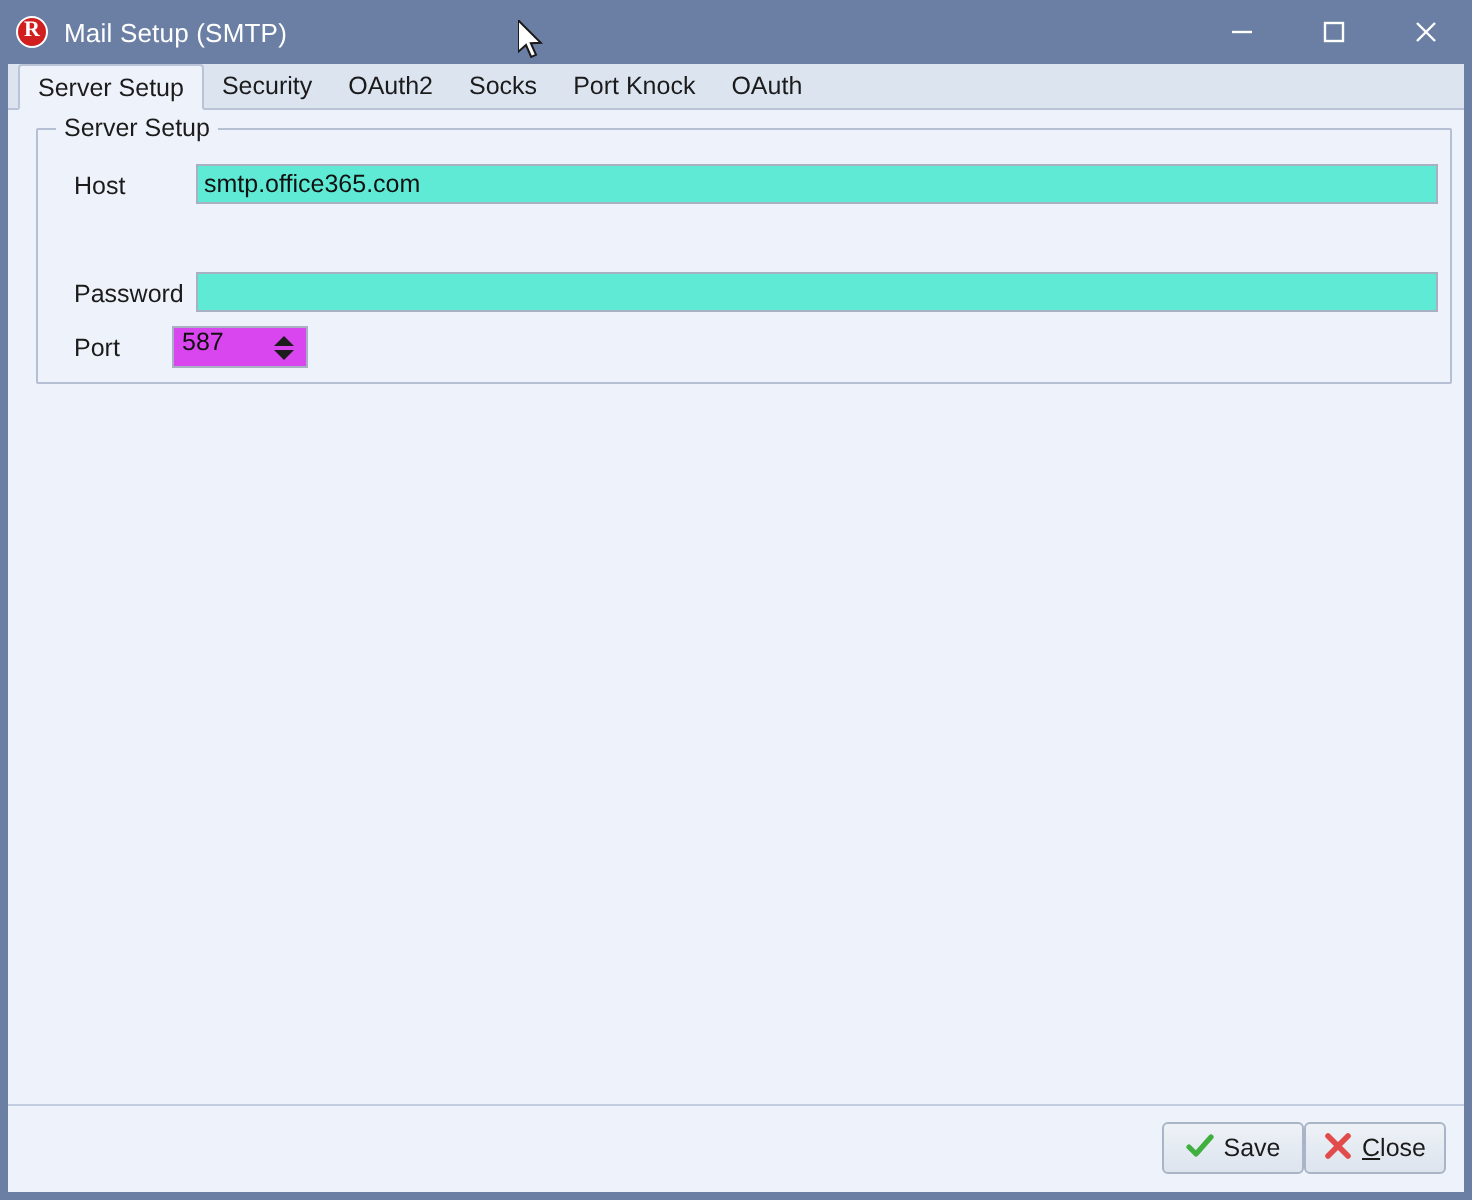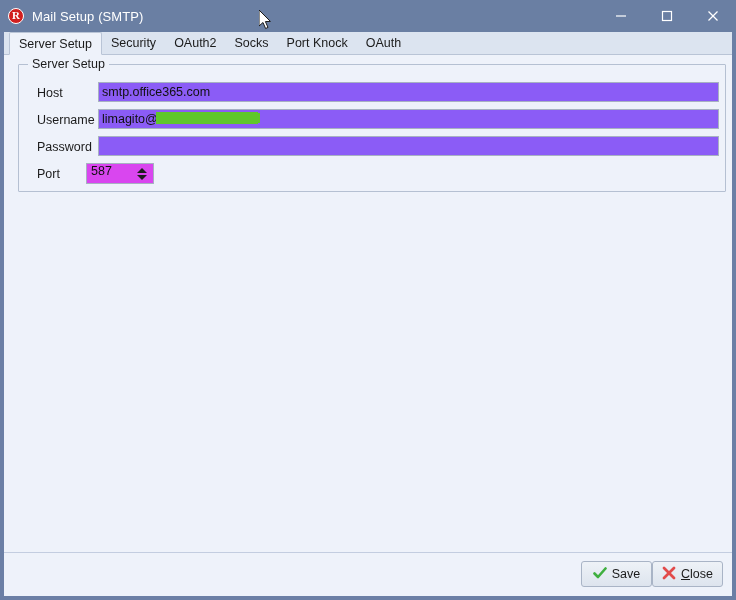--- a/index.html
+++ b/index.html
@@ -142,21 +142,21 @@
     font-size: 12.5px;
     color: #1b1b1b;
     line-height: 22px;
     white-space: nowrap;
     margin-left: 10px;
   }
   .field-input {
     position: absolute;
     left: 79px;
     height: 20px;
-    background: #8b5cf6;
+    background: #5eead4;
     border: 1px solid #a7b1c2;
     box-sizing: border-box;
     font-size: 12.5px;
     color: #111111;
     line-height: 18px;
     padding: 0 3px;
     white-space: nowrap;
     overflow: hidden;
   }
   .field-input.wide { width: 621px; }
@@ -304,28 +304,20 @@
   <div id="content">
 
     <div id="groupbox">
       <div id="groupbox-title">Server Setup</div>
 
       <div class="field-row" style="top:17px;">
         <div class="field-label">Host</div>
         <div class="field-input wide" placeholder="">smtp.office365.com</div>
       </div>
 
-      <div class="field-row" style="top:44px;">
-        <div class="field-label">Username</div>
-        <div class="field-input wide" id="username-input">
-          <span>limagito@</span>
-          <span id="redaction"></span>
-          <span id="redaction-tail"></span>
-        </div>
-      </div>
 
       <div class="field-row" style="top:71px;">
         <div class="field-label">Password</div>
         <div class="field-input wide" placeholder=""></div>
       </div>
 
       <div class="field-row" style="top:98px;">
         <div class="field-label">Port</div>
         <div id="port-wrap">
           <div id="port-value">587</div>

